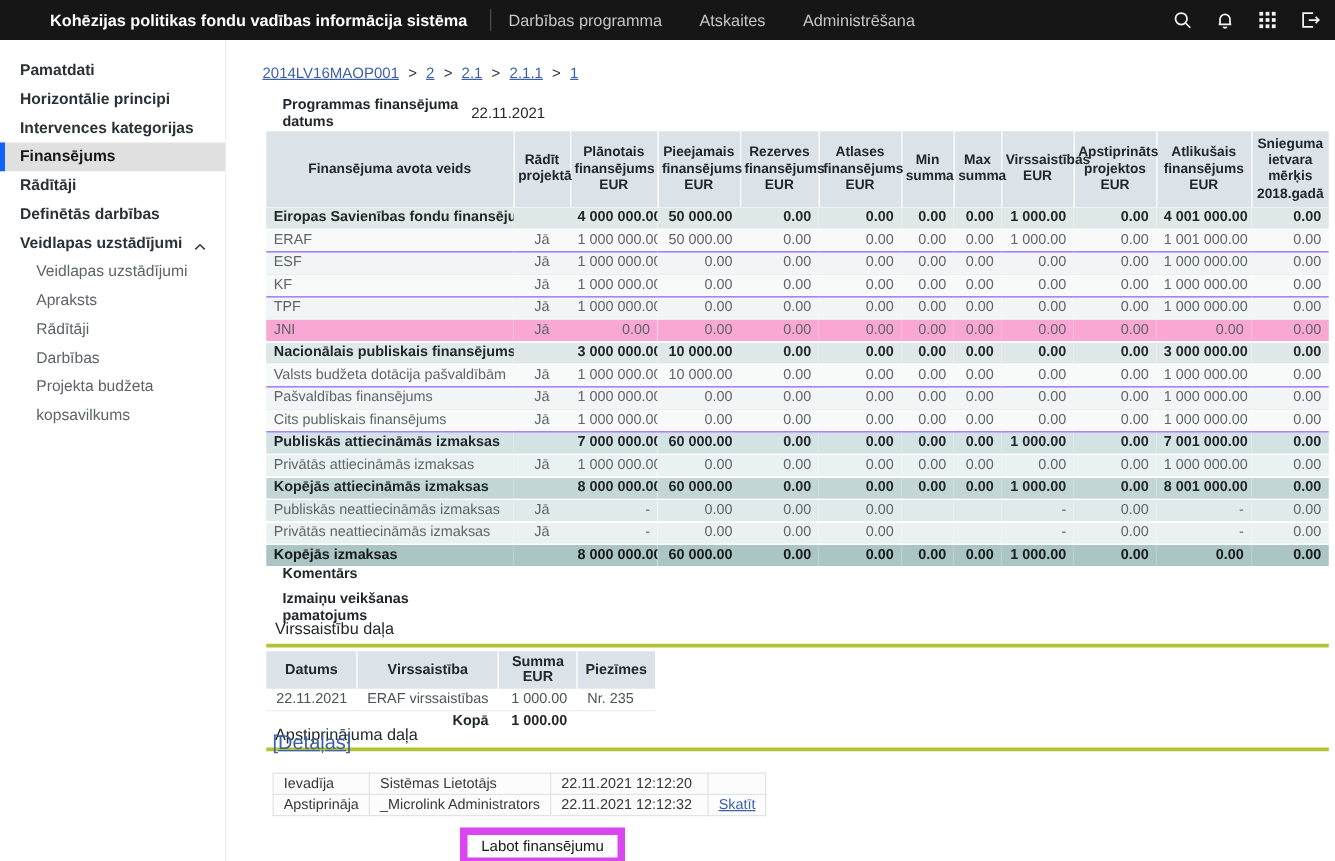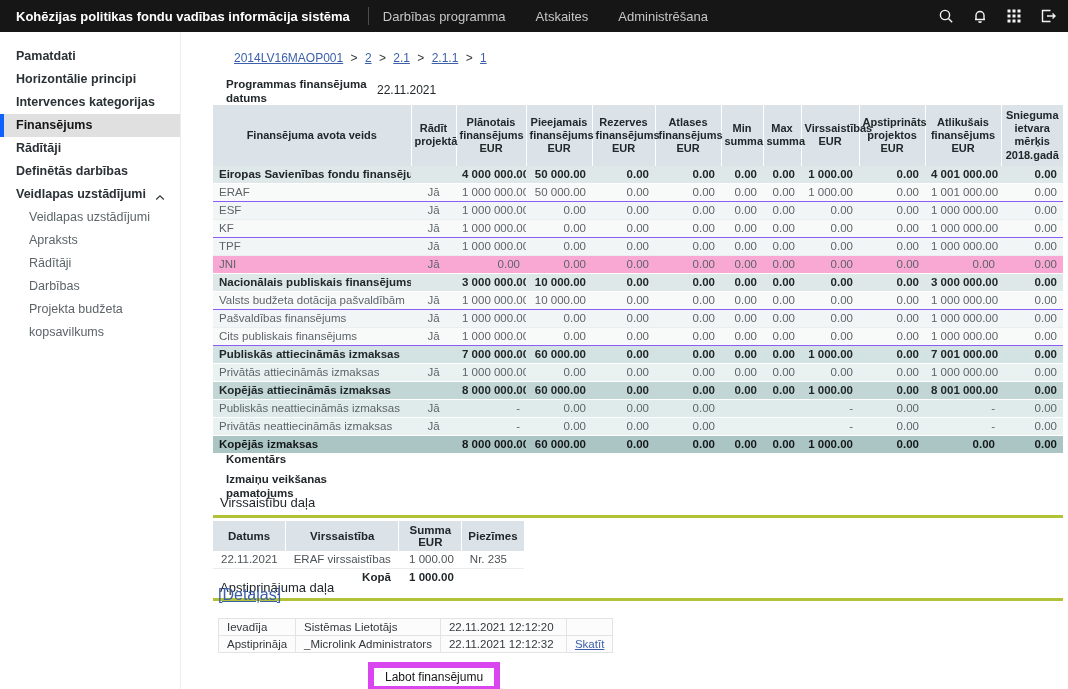--- a/index.html
+++ b/index.html
@@ -2,21 +2,21 @@
 <html><head>
 <meta charset="utf-8">
 <style>
   * { margin:0; padding:0; box-sizing:border-box; }
   html,body { width:1068px; height:689px; }
   body { font-family:"Liberation Sans", sans-serif; background:#fff; overflow:hidden; }
   #app { position:relative; width:1068px; height:689px; background:#fff; }
 
   
   .topbar { position:absolute; top:0; left:0; width:1068px; height:32px; background:#161616;
-            display:flex; align-items:center; }
+            display:flex; align-items:center;padding-left:24px; }
   .topbar-title { color:#ffffff; font-weight:bold; font-size:13px; padding:0 16px; white-space:nowrap; }
   .topbar-sep { width:1px; height:18px; background:#4c4c4c; margin:0 14px 0 2px; }
   .topbar-menu { display:flex; align-items:center; gap:30px; }
   .topbar-menu-item { color:#c6c6c6; font-size:13px; cursor:pointer; white-space:nowrap; }
   .topbar-right { margin-left:auto; display:flex; align-items:center; gap:18px; padding-right:12px; }
   .tb-icon { width:16px; height:16px; display:inline-block; cursor:pointer; }
   .tb-icon svg { width:16px; height:16px; stroke:#f4f4f4; fill:none; stroke-width:1.4; }
   .tb-icon.fill svg { fill:#f4f4f4; stroke:none; }
 
   
@@ -26,21 +26,21 @@
                color:#2b3236; cursor:pointer; display:flex; align-items:center; justify-content:space-between; }
   .side-item.active { background:#e0e0e0; border-left:4px solid #0f62fe; padding-left:12px; color:#161616; }
   .side-item .chev { width:12px; height:12px; }
   .side-item .chev svg { width:12px; height:12px; fill:none; stroke:#33383c; stroke-width:1.6; }
   .side-sub { height:23px; line-height:23px; padding:0 14px 0 29px; font-size:12.5px; font-weight:normal;
               color:#5c6468; cursor:pointer; }
 
   
   .content { position:absolute; top:32px; left:182px; width:886px; bottom:0; background:#fff; }
 
-  .breadcrumb { position:absolute; left:52px; top:19px; font-size:12px; color:#33383c; }
+  .breadcrumb { position:absolute; left:28px; top:19px; font-size:12px; color:#33383c; }
   .breadcrumb a { color:#3c61aa; text-decoration:underline; cursor:pointer; }
   .breadcrumb .bsep { color:#33383c; margin:0 4px; }
 
   .fld-label { font-size:11.5px; font-weight:bold; color:#21272a; line-height:1.25; width:155px; }
   .fld-value { font-size:12px; color:#21272a; }
   #program-date-label { position:absolute; left:44px; top:45px; }
   #program-date-value { position:absolute; left:195px; top:51px; }
 
   
   .ft-wrap { position:absolute; left:31px; top:73px; }

